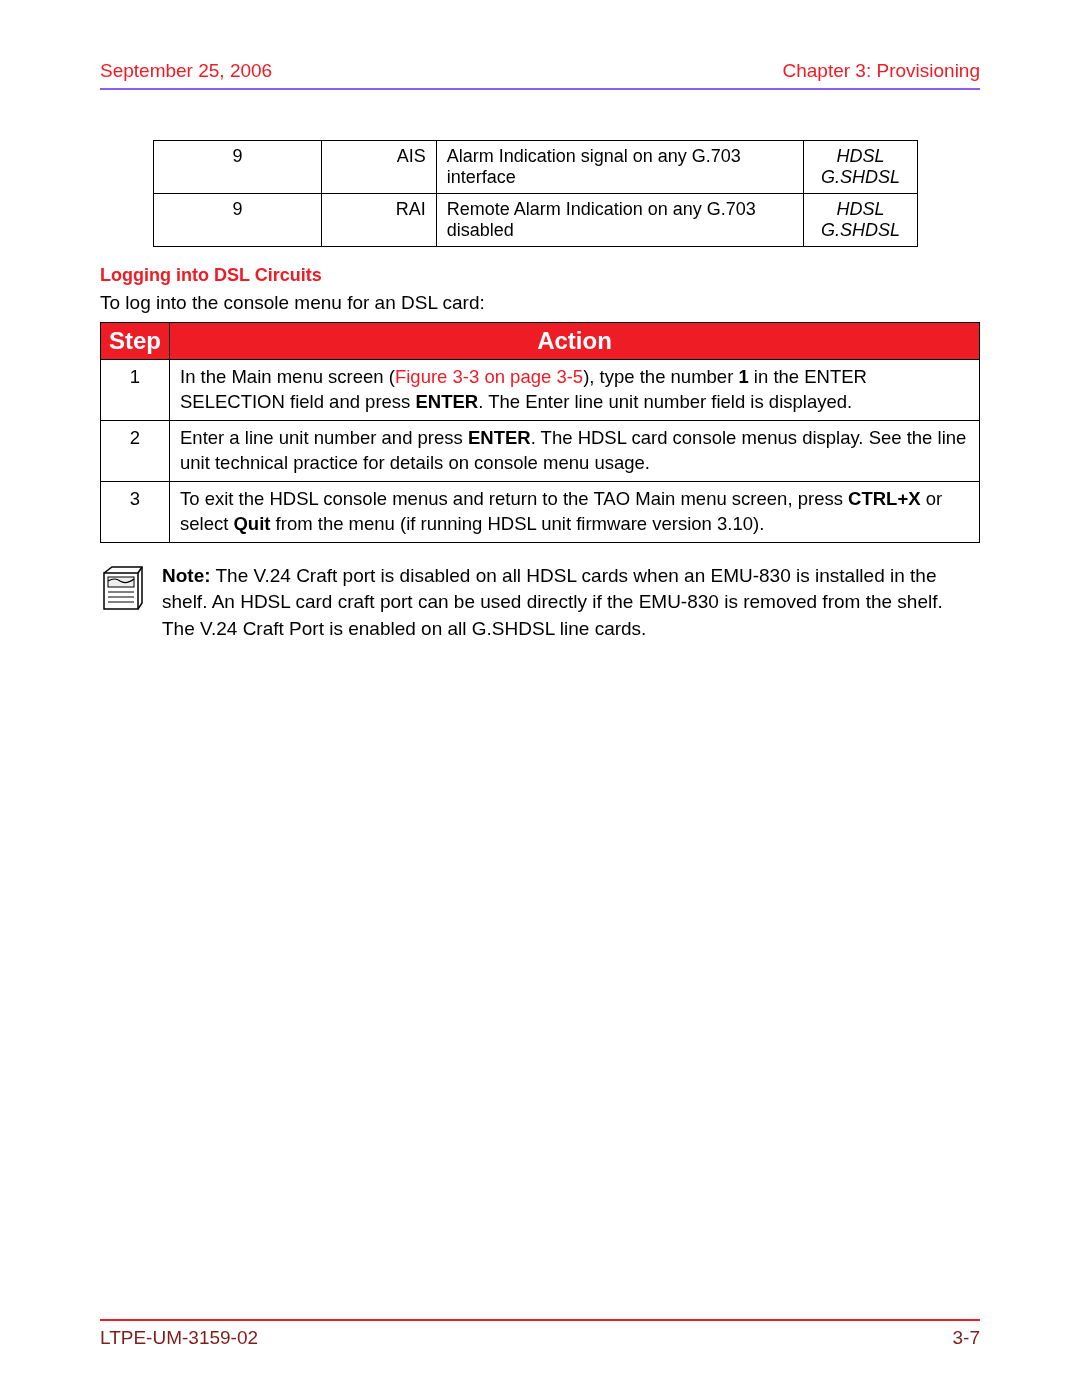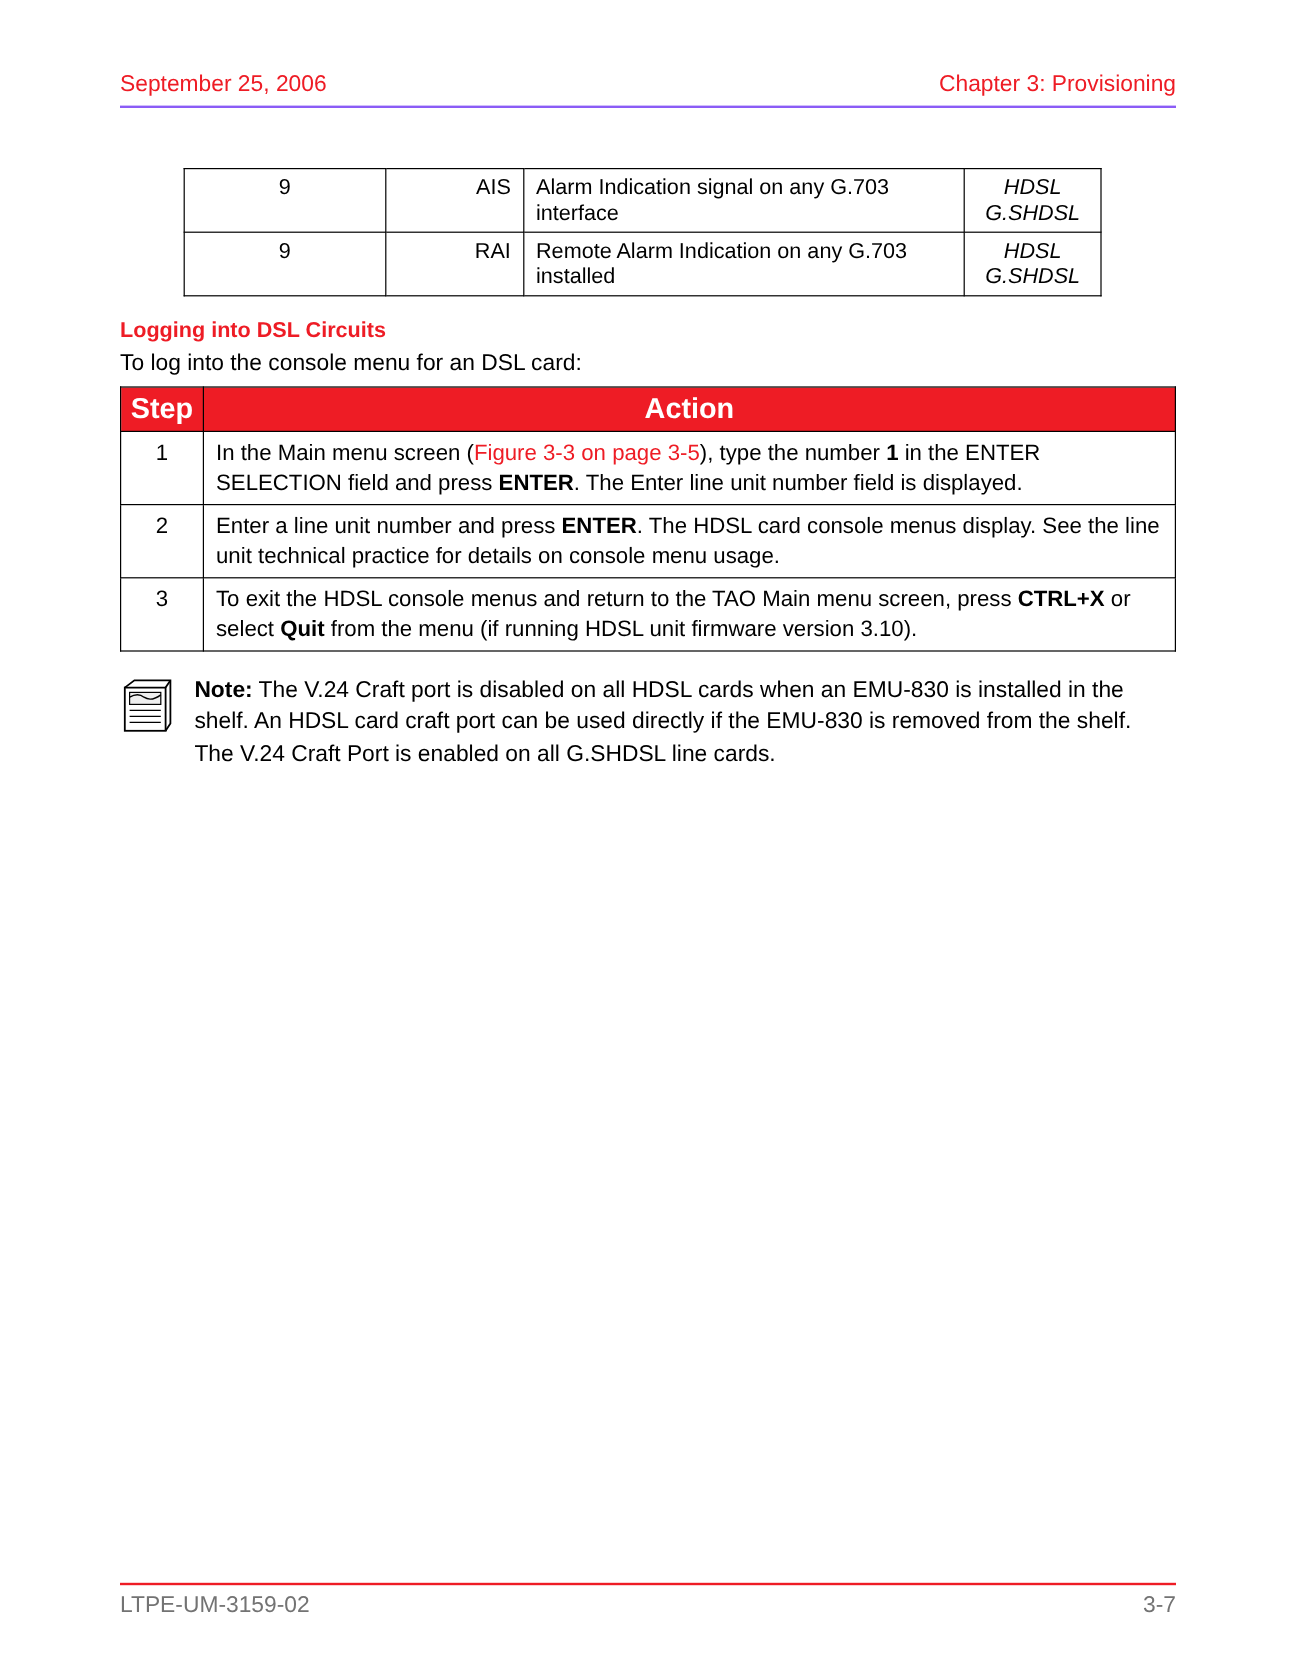--- a/index.html
+++ b/index.html
@@ -99,21 +99,21 @@
   }
   .footer {
     position: absolute;
     left: 100px;
     right: 100px;
     bottom: 48px;
     border-top: 2px solid #ee1c25;
     padding-top: 6px;
     display: flex;
     justify-content: space-between;
-    color: #737373;
+    color: #7f1d1d;
     font-size: 19px;
   }
 </style>
 </head>
 <body>
 
 <div class="page">
 
   <div class="header">
     <div class="header-left">September 25, 2006</div>
@@ -124,21 +124,21 @@
     <tbody>
         <tr>
       <td>9</td>
       <td>AIS</td>
       <td>Alarm Indication signal on any G.703 interface</td>
       <td>HDSL G.SHDSL</td>
     </tr>
     <tr>
       <td>9</td>
       <td>RAI</td>
-      <td>Remote Alarm Indication on any G.703 installed</td>
+      <td>Remote Alarm Indication on any G.703 disabled</td>
       <td>HDSL G.SHDSL</td>
     </tr>
   </tbody>
     </table>
 
   <div class="section-heading">Logging into DSL Circuits</div>
   <div class="intro-text">To log into the console menu for an DSL card:</div>
 
   <table class="step-table">
     <tbody>

